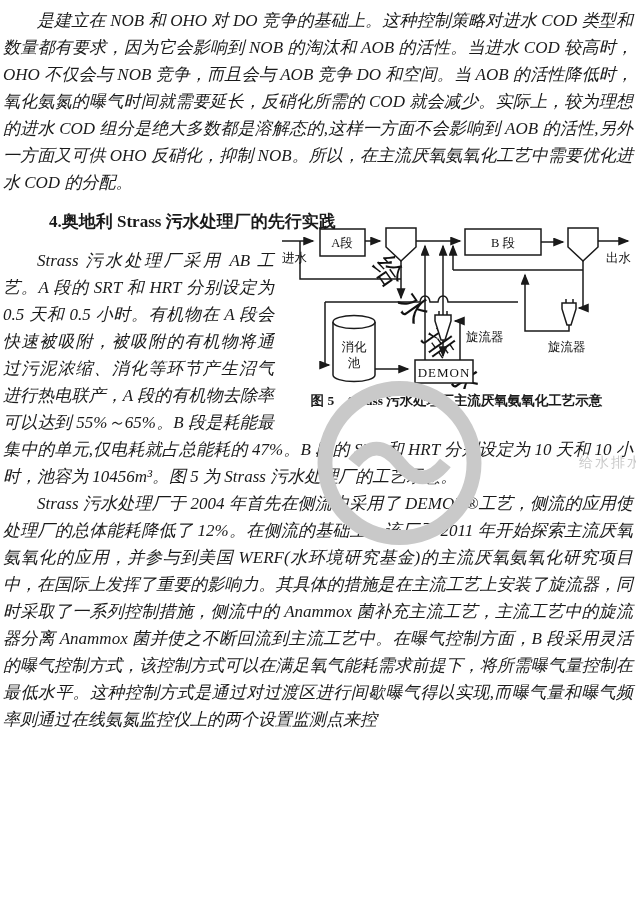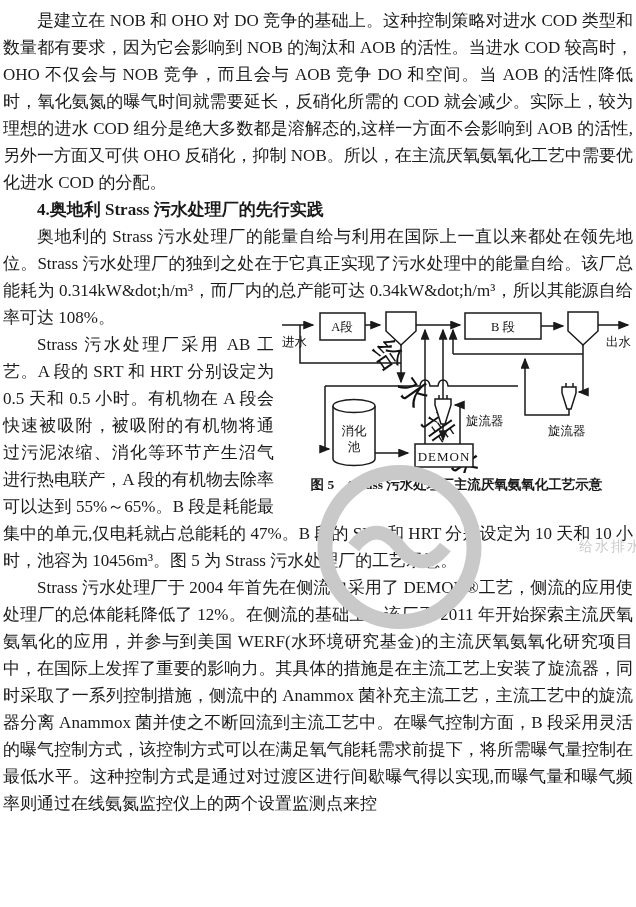--- a/index.html
+++ b/index.html
@@ -6,23 +6,23 @@
   body{
     width:636px;height:907px;overflow:hidden;background:#ffffff;
     font-family:"Liberation Serif","DejaVu Serif",serif;
     color:#1a1a1a;
   }
   .page{
     padding:7px 3px 0 3px;
     font-size:17px;line-height:27px;
     text-align:justify;
   }
-  .page p{margin:0;text-indent:2em;}
+  .page p{margin:0;text-indent:2em;font-style:italic;}
   .page h2{
-    margin:0;font-size:17px;line-height:27px;text-indent:2em;
+    margin:12px;font-size:17px;line-height:27px;text-indent:2em;
     font-weight:bold;
   }
   .figure{
     float:right;width:353px;margin:-30px 0 4px 6px;
     position:relative;
   }
   .figure svg{display:block;width:353px;height:172px;}
   .fig-caption{
     text-align:center;font-weight:bold;font-size:13.5px;line-height:20px;
     margin-top:2px;text-indent:0;
@@ -38,21 +38,20 @@
 </style>
 </head>
 <body>
 
 <div class="page">
 
   <p>是建立在 NOB 和 OHO 对 DO 竞争的基础上。这种控制策略对进水 COD 类型和数量都有要求，因为它会影响到 NOB 的淘汰和 AOB 的活性。当进水 COD 较高时，OHO 不仅会与 NOB 竞争，而且会与 AOB 竞争 DO 和空间。当 AOB 的活性降低时，氧化氨氮的曝气时间就需要延长，反硝化所需的 COD 就会减少。实际上，较为理想的进水 COD 组分是绝大多数都是溶解态的,这样一方面不会影响到 AOB 的活性,另外一方面又可供 OHO 反硝化，抑制 NOB。所以，在主流厌氧氨氧化工艺中需要优化进水 COD 的分配。</p>
 
   <h2>4.奥地利 Strass 污水处理厂的先行实践</h2>
 
-  <p>奥地利的 Strass 污水处理厂的能量自给与利用在国际上一直以来都处在领先地位。Strass 污水处理厂的独到之处在于它真正实现了污水处理中的能量自给。该厂总能耗为 0.314kW&amp;dot;h/m³，而厂内的总产能可达 0.34kW&amp;dot;h/m³，所以其能源自给率可达 108%。</p>
 
 
   <div class="figure">
     <svg viewBox="0 0 353 172">
       <defs>
         <marker id="arw" markerWidth="9" markerHeight="8" refX="6.5" refY="3" orient="auto">
           <path d="M0,0 L7.5,3 L0,6 z" fill="#1a1a1a"></path>
         </marker>
       </defs>
 

